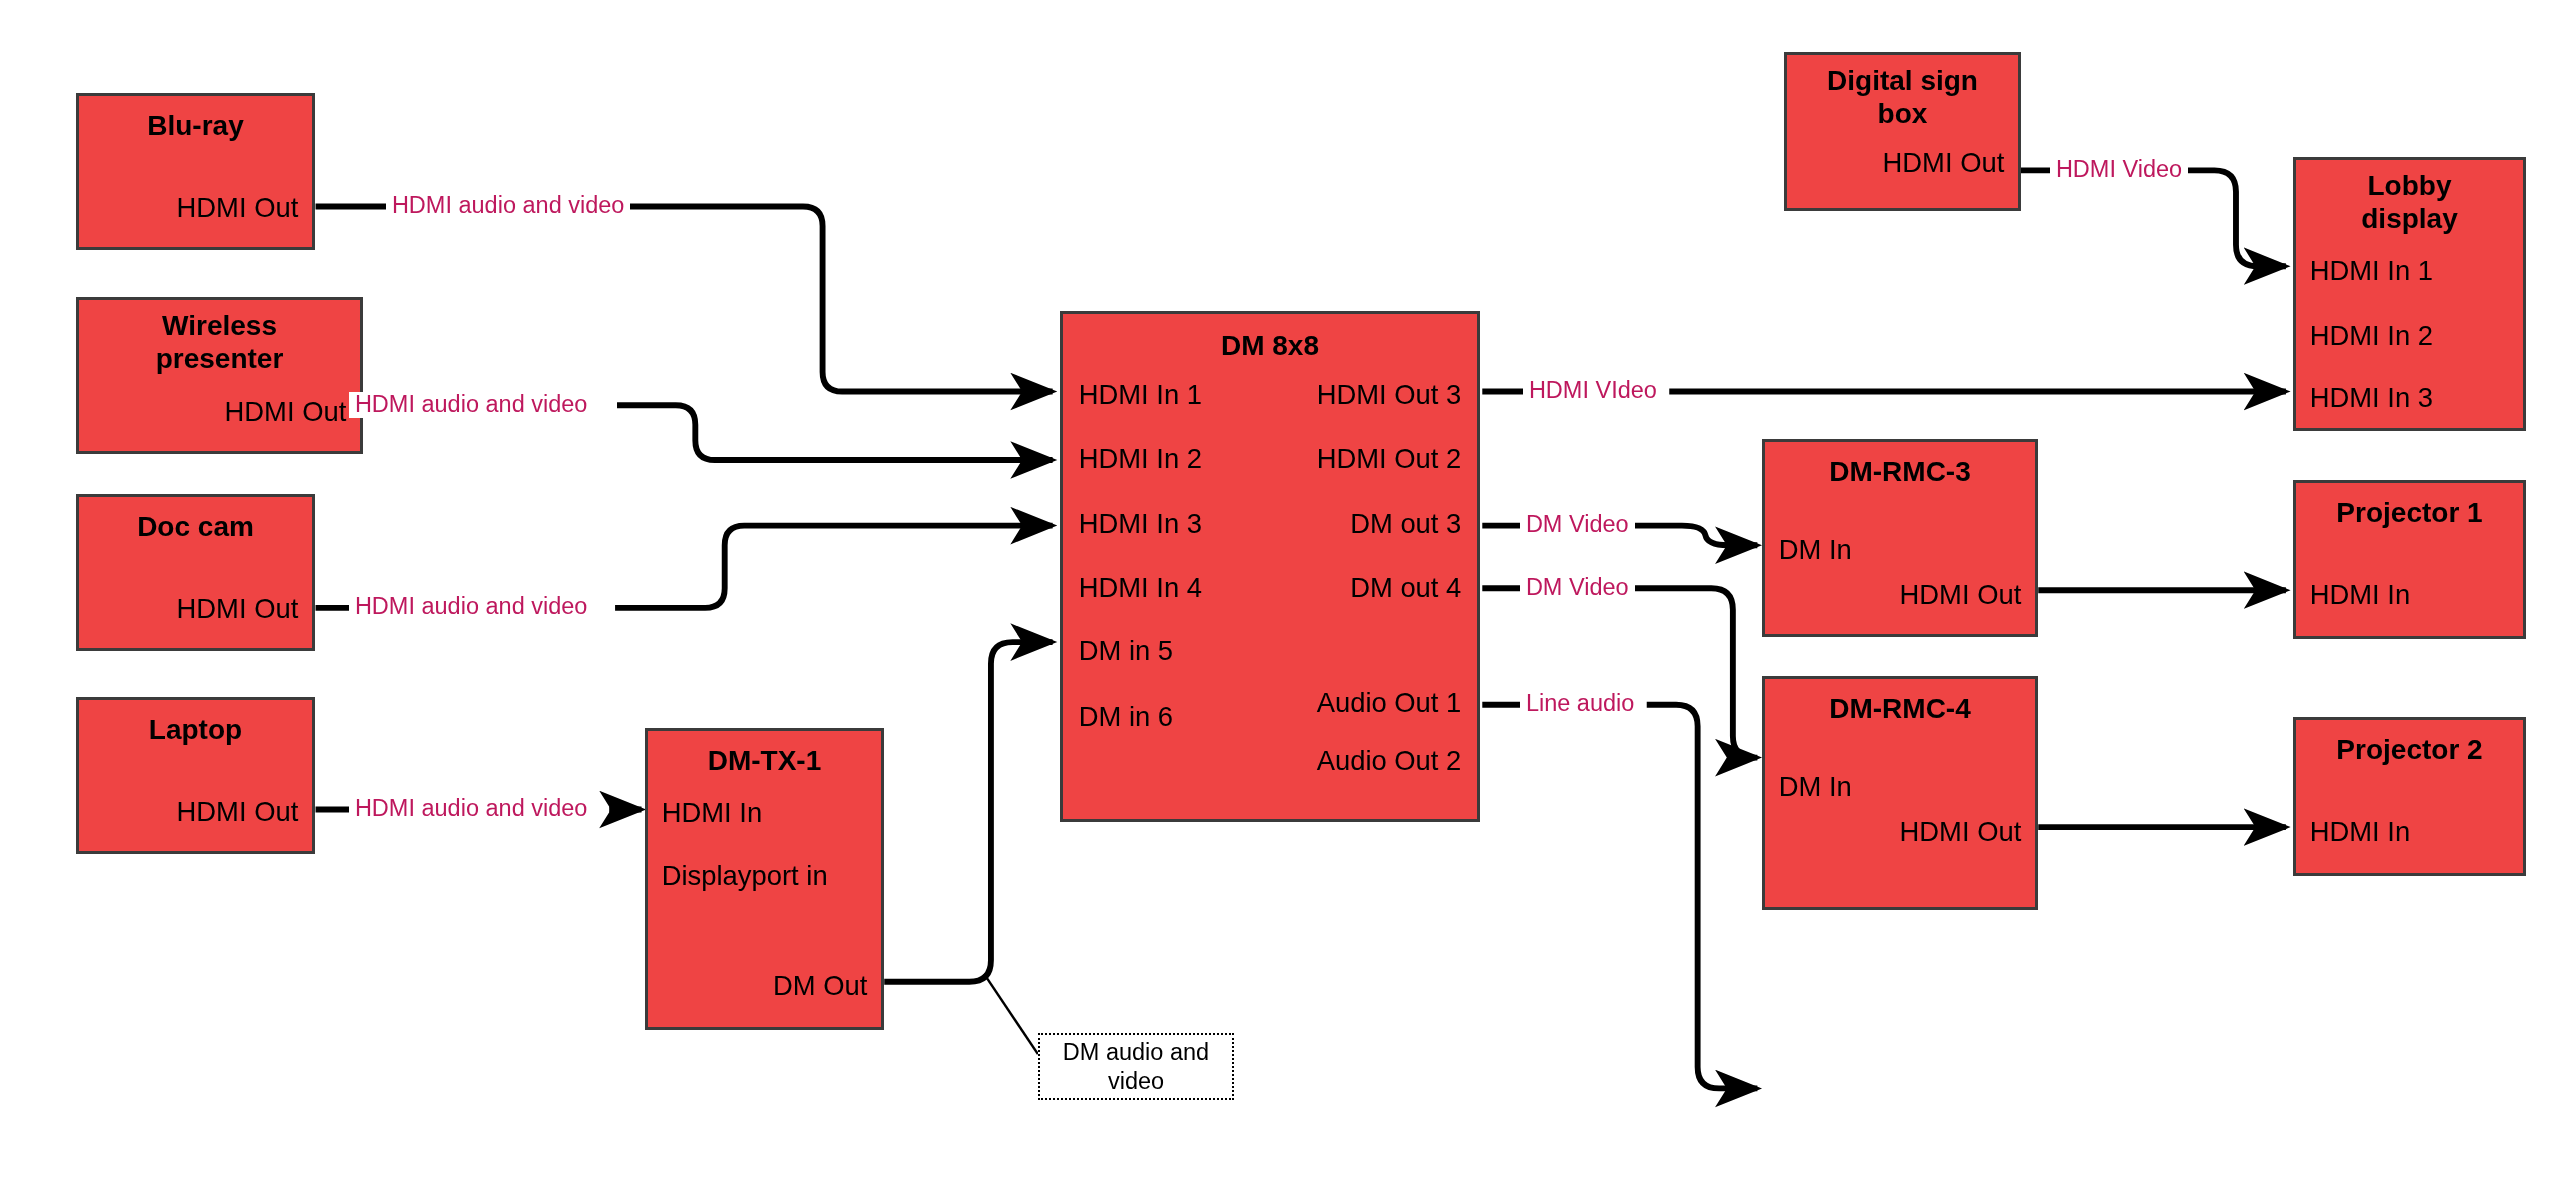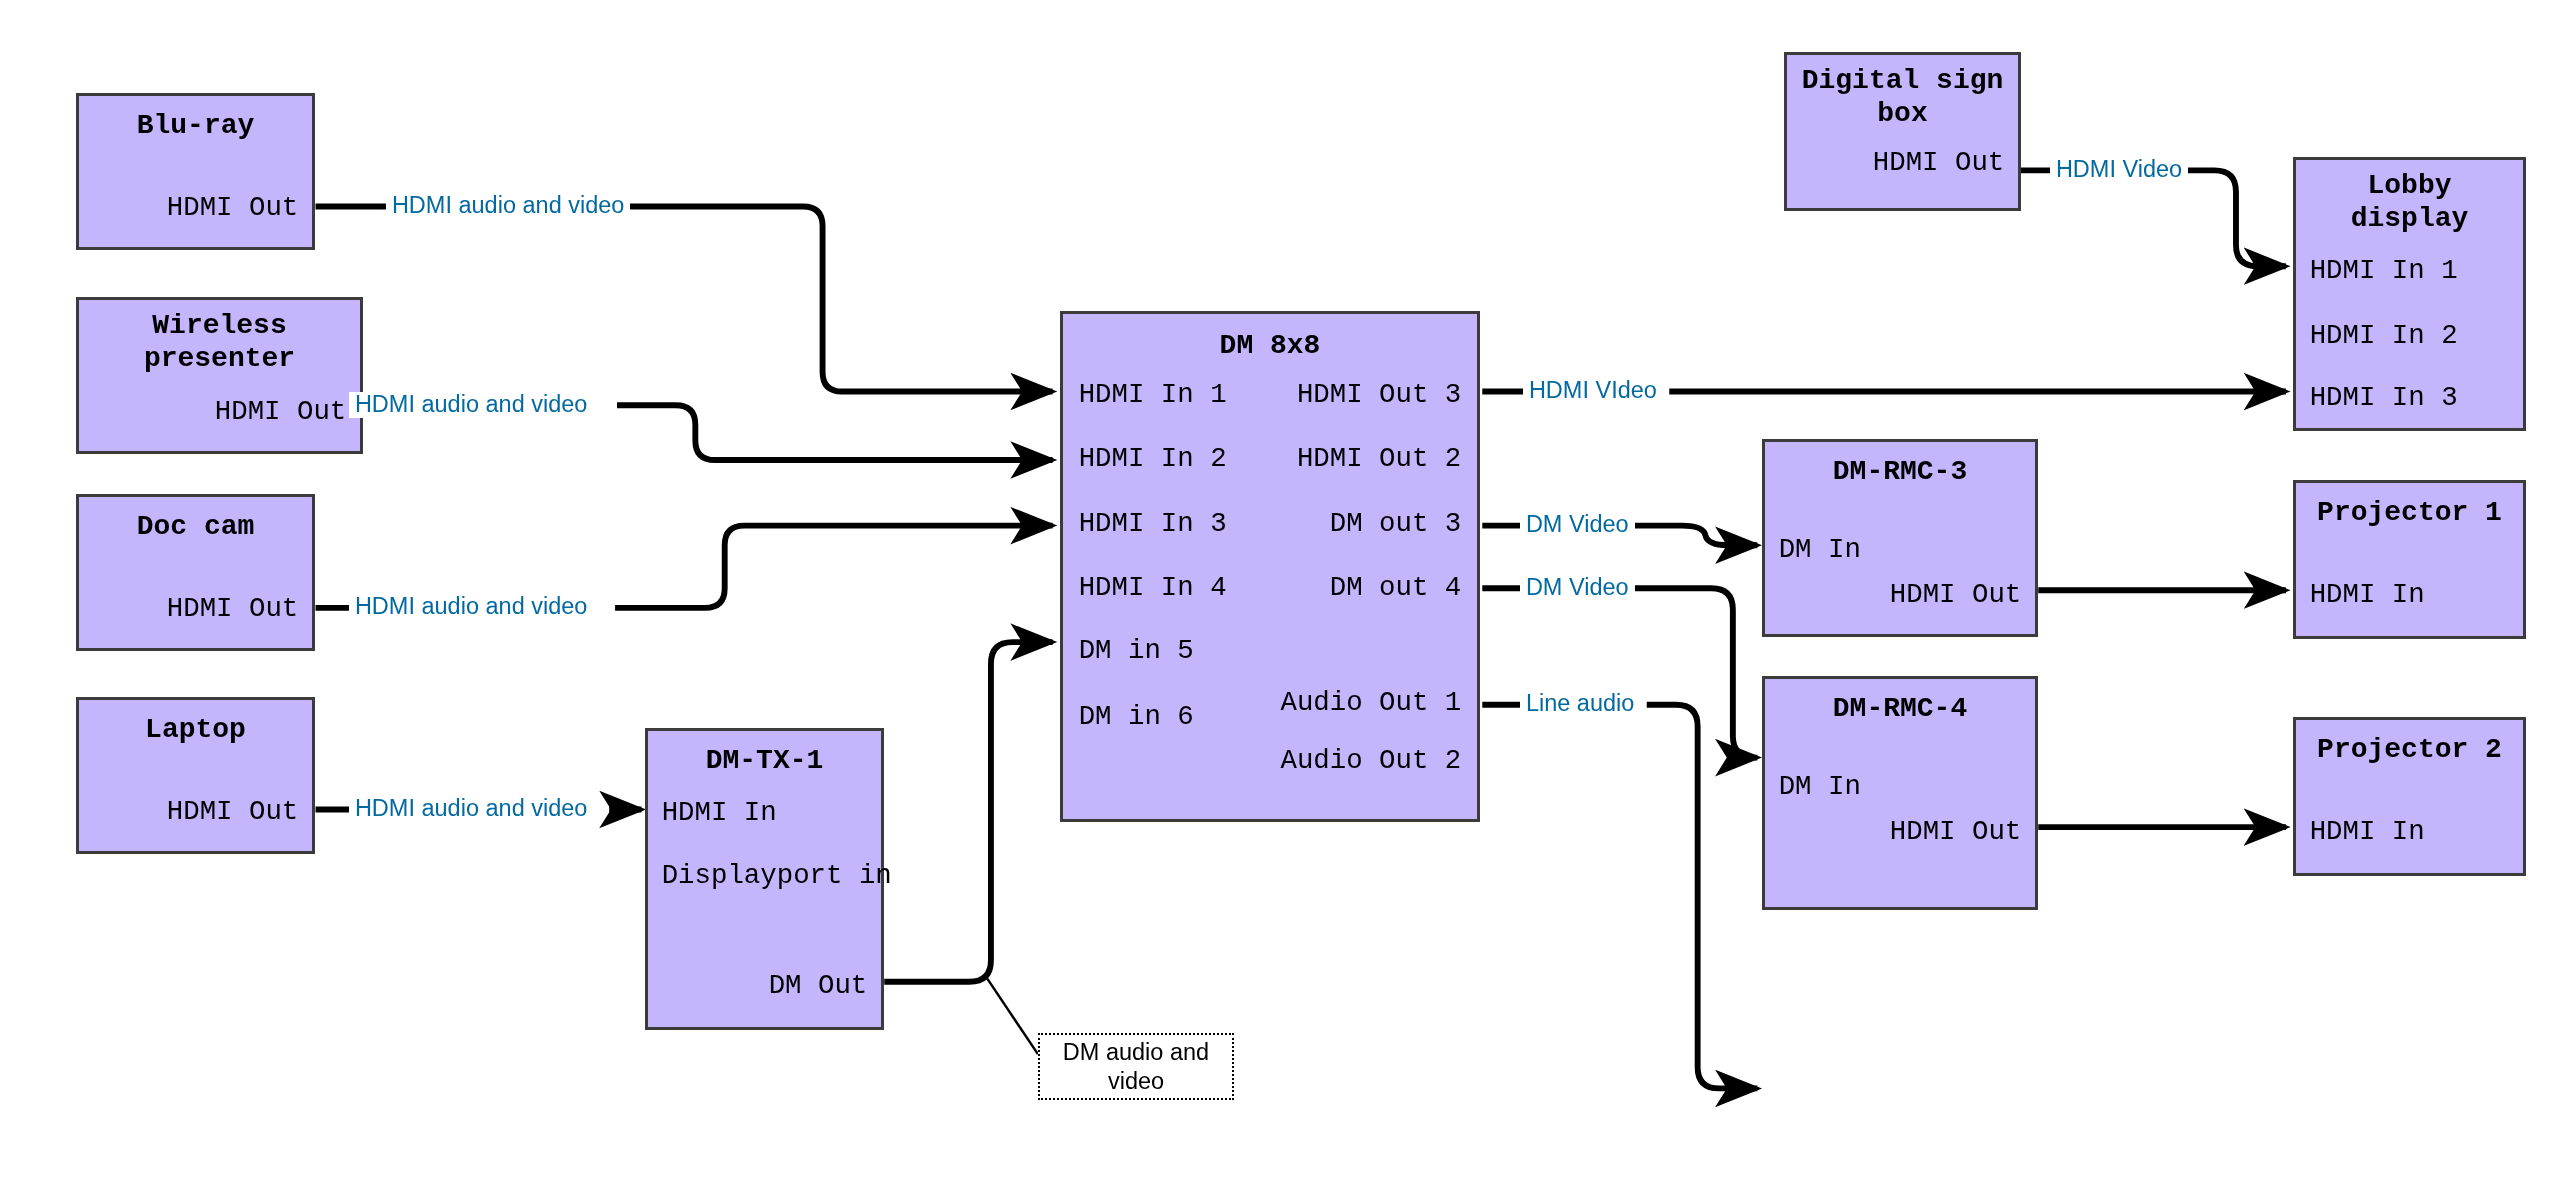--- a/index.html
+++ b/index.html
@@ -22,23 +22,22 @@
     position: absolute;
     top: 0;
     left: 0;
     width: 2576px;
     height: 1201px;
   }
   .dev-box {
     position: absolute;
     box-sizing: border-box;
     border: 3.9px solid #3b3b3b;
-    background: #c4b5fd;
+    background: #ef4444;
     z-index: 5;
-    font-family: Liberation Mono, monospace;
   }
   .dev-title {
     position: absolute;
     left: 0;
     right: 0;
     text-align: center;
     font-weight: bold;
     font-size: 28px;
     color: #000000;
     line-height: 1.12;
@@ -48,21 +47,21 @@
     font-size: 27.4px;
     color: #000000;
     white-space: nowrap;
     line-height: 1;
   }
   .port.left  { text-align: left; }
   .port.right { text-align: right; }
   .edge-label {
     position: absolute;
     font-size: 23.5px;
-    color: #0369a1;
+    color: #be185d;
     white-space: nowrap;
     background: #ffffff;
     padding: 0 5.9px;
     z-index: 8;
     line-height: 1.1;
   }
   .note-box {
     position: absolute;
     box-sizing: border-box;
     border: 2px dotted #000000;

